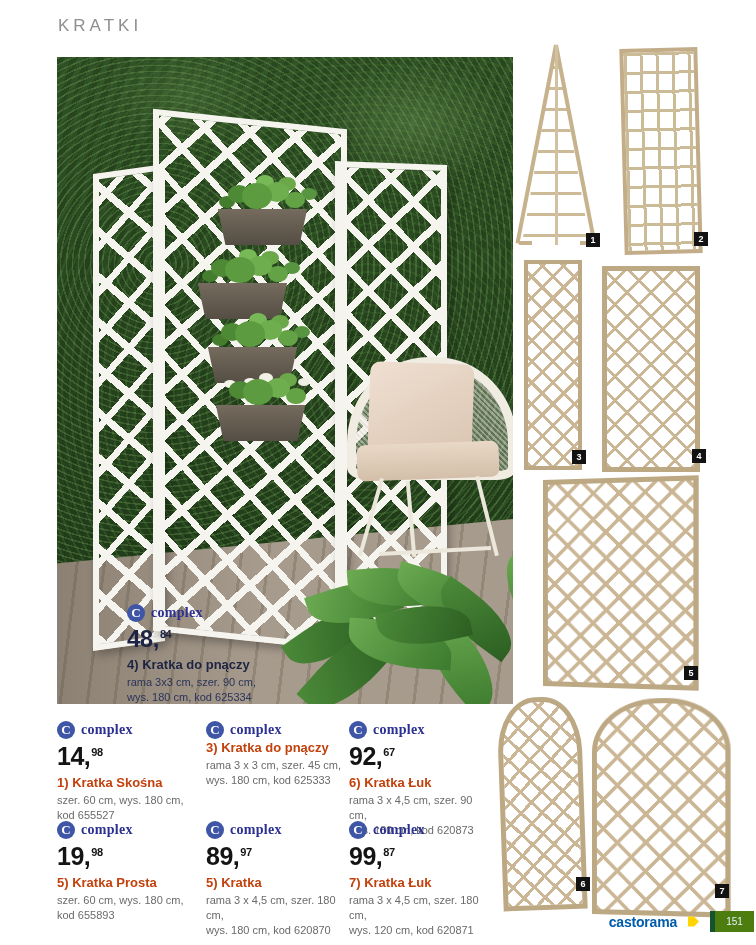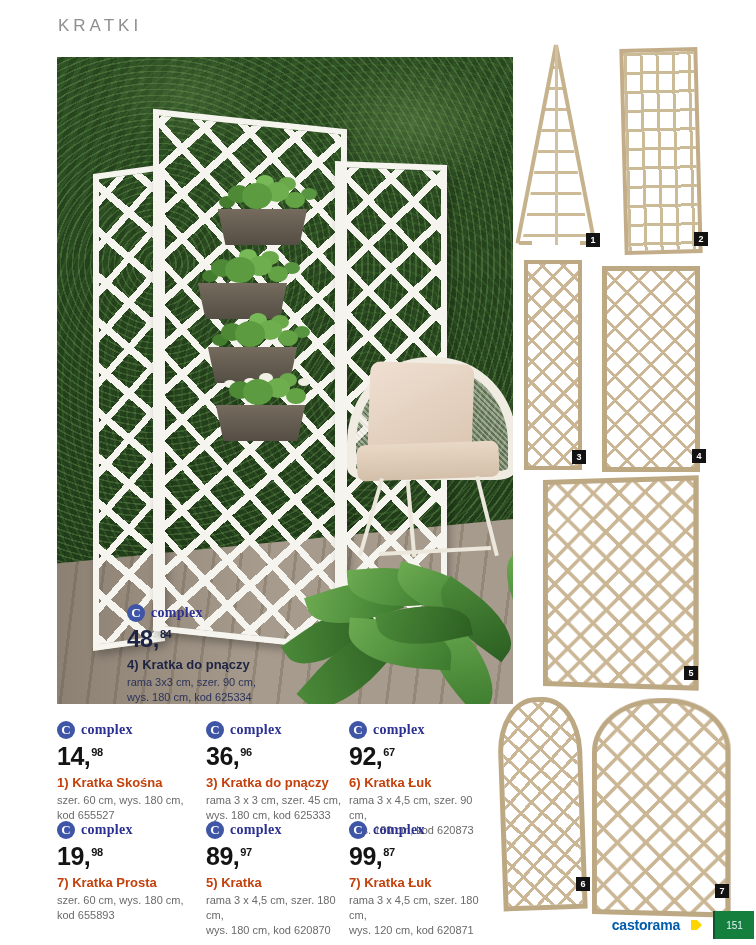--- a/index.html
+++ b/index.html
@@ -141,22 +141,22 @@
     font-size:9px;font-weight:bold;display:flex;align-items:center;justify-content:center;}
   .b1{left:586px;top:233px;} .b2{left:694px;top:232px;} .b3{left:572px;top:450px;}
   .b4{left:692px;top:449px;} .b5{left:684px;top:666px;} .b6{left:576px;top:877px;}
   .b7{left:715px;top:884px;}
 
   
   .footer{position:absolute;top:911px;right:2px;display:flex;align-items:center;gap:11px;}
   .cast{color:#005bab;font-weight:800;font-size:14px;letter-spacing:-.2px;}
   .tag{width:11px;height:13px;background:#ffd500;
        clip-path:polygon(0 12%,55% 12%,100% 50%,55% 88%,0 88%);}
-  .pagebox{width:39px;height:28px;background:#15803d;color:#e4f2fb;font-size:10px;
-       display:flex;align-items:center;justify-content:center;border-left:2px solid #14532d;}
+  .pagebox{width:39px;height:21px;background:#4d7c0f;color:#e4f2fb;font-size:10px;
+       display:flex;align-items:center;justify-content:center;border-left:5px solid #14532d;}
 </style>
 </head>
 <body>
 
 <div class="page">
 
   <div class="hdr">KRATKI</div>
 
   <div class="photo">
     <div class="deck"></div>
@@ -253,21 +253,20 @@
       <span>szer. 60 cm, wys. 180 cm,</span><br>
       <span>kod 655527</span>
     </div>
   </div>
 
   <div class="offer o2">
     <div class="logo-row">
       <span class="circle">C</span>
       <span class="wordmark">complex</span>
     </div>
-    <div class="price"><span>36,</span><span class="sup">96</span></div>
     <div class="pname">3) Kratka do pnączy</div>
     <div class="pdesc">
       <span>rama 3 x 3 cm, szer. 45 cm,</span><br>
       <span>wys. 180 cm, kod 625333</span>
     </div>
   </div>
 
   <div class="offer o3">
     <div class="logo-row">
       <span class="circle">C</span>
@@ -280,21 +279,21 @@
       <span>wys. 180 cm, kod 620873</span>
     </div>
   </div>
 
   <div class="offer o4">
     <div class="logo-row">
       <span class="circle">C</span>
       <span class="wordmark">complex</span>
     </div>
     <div class="price"><span>19,</span><span class="sup">98</span></div>
-    <div class="pname">7) Kratka Prosta</div>
+    <div class="pname">5) Kratka Prosta</div>
     <div class="pdesc">
       <span>szer. 60 cm, wys. 180 cm,</span><br>
       <span>kod 655893</span>
     </div>
   </div>
 
   <div class="offer o5">
     <div class="logo-row">
       <span class="circle">C</span>
       <span class="wordmark">complex</span>

